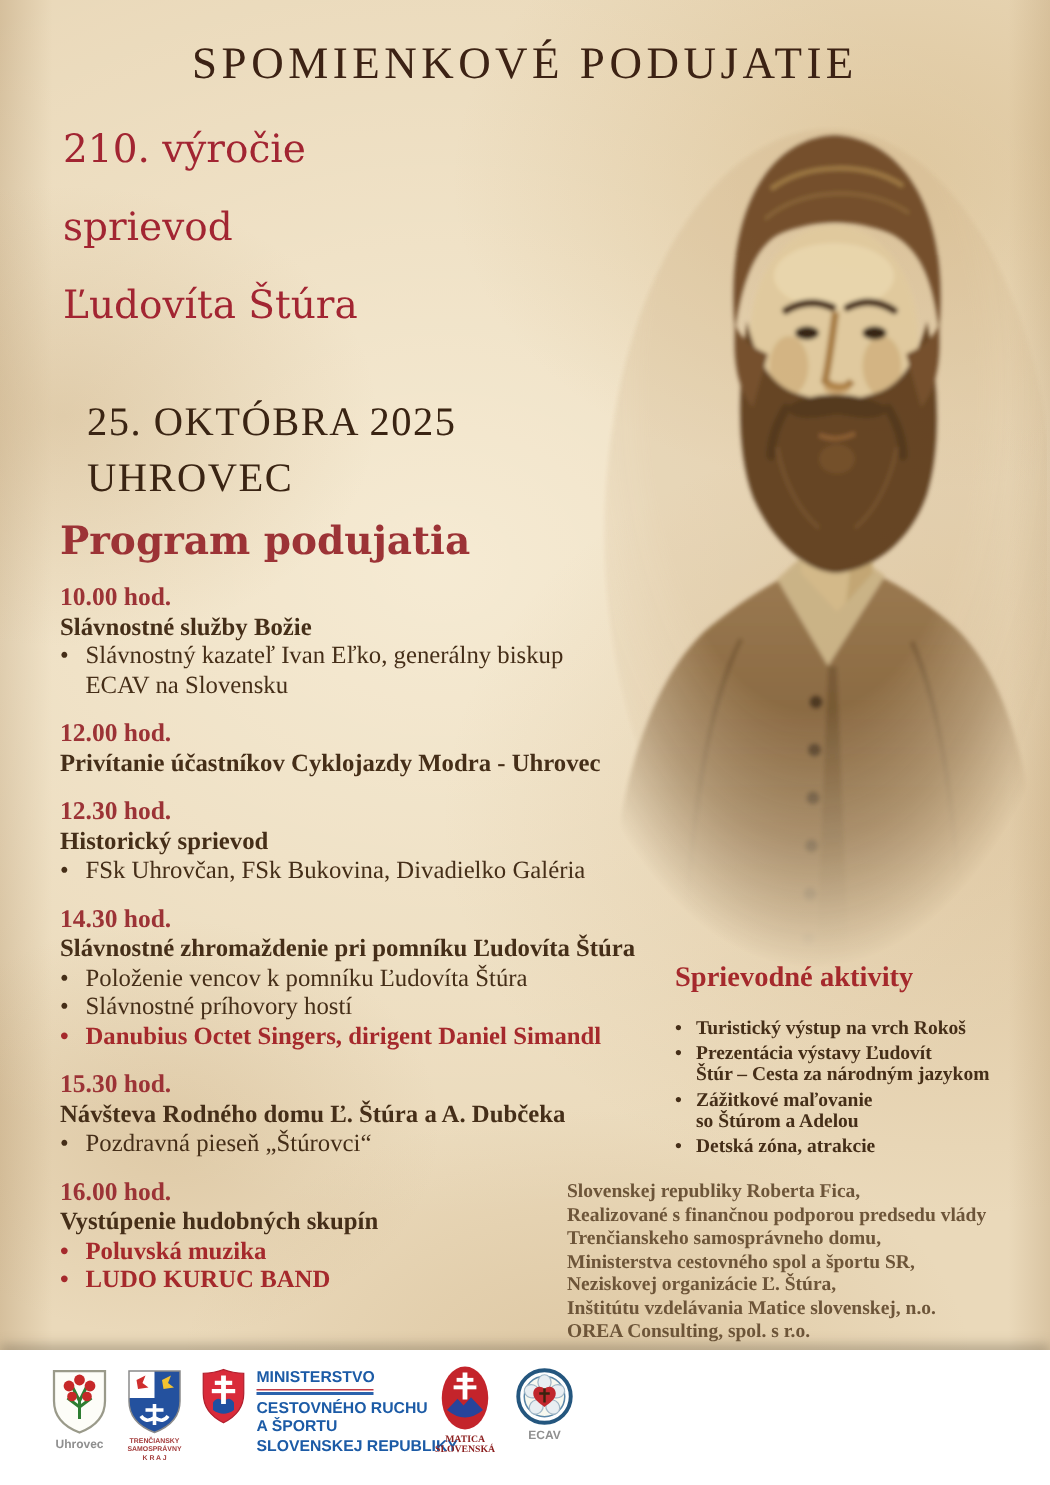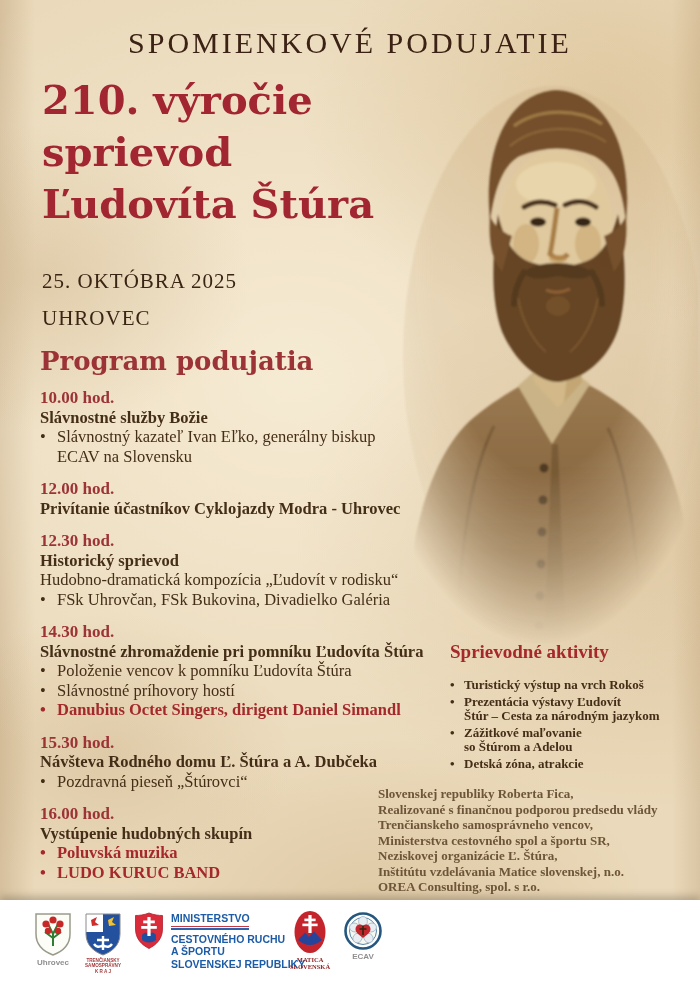--- a/index.html
+++ b/index.html
@@ -14,22 +14,22 @@
       radial-gradient(ellipse 260px 200px at 16% 76%, rgba(180,145,95,.22), transparent 70%),
       radial-gradient(ellipse 380px 260px at 55% 93%, rgba(186,150,98,.26), transparent 70%),
       radial-gradient(ellipse 680px 560px at 42% 38%, rgba(255,249,232,.55), transparent 78%),
       linear-gradient(90deg, rgba(160,125,80,.28), rgba(160,125,80,0) 5%, rgba(160,125,80,0) 96%, rgba(160,125,80,.22));
   }
   .top-label{
     position:absolute;top:26px;left:0;width:700px;text-align:center;
     font-size:30px;letter-spacing:3px;color:#3c2214;font-weight:500;
   }
   .main-title{position:absolute;left:42px;top:74px;line-height:52px;
-    font-family:"DejaVu Serif",serif;font-weight:bold;font-size:40px;color:#a22532;}
-  .date-block{position:absolute;left:42px;top:263px;font-size:21px;line-height:37px;
+    font-family:"DejaVu Serif",serif;font-weight:normal;font-size:26px;color:#a22532;}
+  .date-block{position:absolute;left:58px;top:263px;font-size:27px;line-height:37px;
     color:#3a2413;letter-spacing:1px;}
   .program-h{position:absolute;left:40px;top:346px;font-family:"DejaVu Serif",serif;
     font-weight:bold;font-size:26px;color:#9c3336;}
   .program{position:absolute;left:40px;top:388px;font-size:16.5px;line-height:19.5px;color:#452e18;white-space:nowrap;}
   .pitem{margin-bottom:13px;}
   .ptime{font-weight:bold;color:#9c3336;font-size:17px;}
   .ptitle{font-weight:bold;}
   .psub{font-weight:normal;}
   .prow{display:flex;gap:7px;}
   .prow .dot{flex:none;width:10px;}
@@ -152,21 +152,20 @@
         </div>
       <div class="pcont">ECAV na Slovensku</div>
     </div>
     <div class="pitem">
       <div class="ptime">12.00 hod.</div>
       <div class="ptitle">Privítanie účastníkov Cyklojazdy Modra - Uhrovec</div>
     </div>
     <div class="pitem">
       <div class="ptime">12.30 hod.</div>
       <div class="ptitle">Historický sprievod</div>
-      <div class="psub">Hudobno-dramatická kompozícia „Ľudovít v rodisku“</div>
       <div class="prow">
           <span class="dot">•</span>
           <span>FSk Uhrovčan, FSk Bukovina, Divadielko Galéria</span>
         </div>
     </div>
     <div class="pitem">
       <div class="ptime">14.30 hod.</div>
       <div class="ptitle">Slávnostné zhromaždenie pri pomníku Ľudovíta Štúra</div>
       <div class="prow">
           <span class="dot">•</span>
@@ -224,21 +223,21 @@
     <div class="srow">
         <span class="dot">•</span>
         <span>Detská zóna, atrakcie</span>
       </div>
 
   </div>
 
   <div class="credits">
     <div>Slovenskej republiky Roberta Fica,</div>
     <div>Realizované s finančnou podporou predsedu vlády</div>
-    <div>Trenčianskeho samosprávneho vencov,</div>
+    <div>Trenčianskeho samosprávneho domu,</div>
     <div>Ministerstva cestovného spol a športu SR,</div>
     <div>Neziskovej organizácie Ľ. Štúra,</div>
     <div>Inštitútu vzdelávania Matice slovenskej, n.o.</div>
     <div>OREA Consulting, spol. s r.o.</div>
   </div>
 
   <div class="logos">
 
     <div class="logo" style="left:34px;top:12px;">
       <svg width="38" height="44" viewBox="0 0 38 44">

